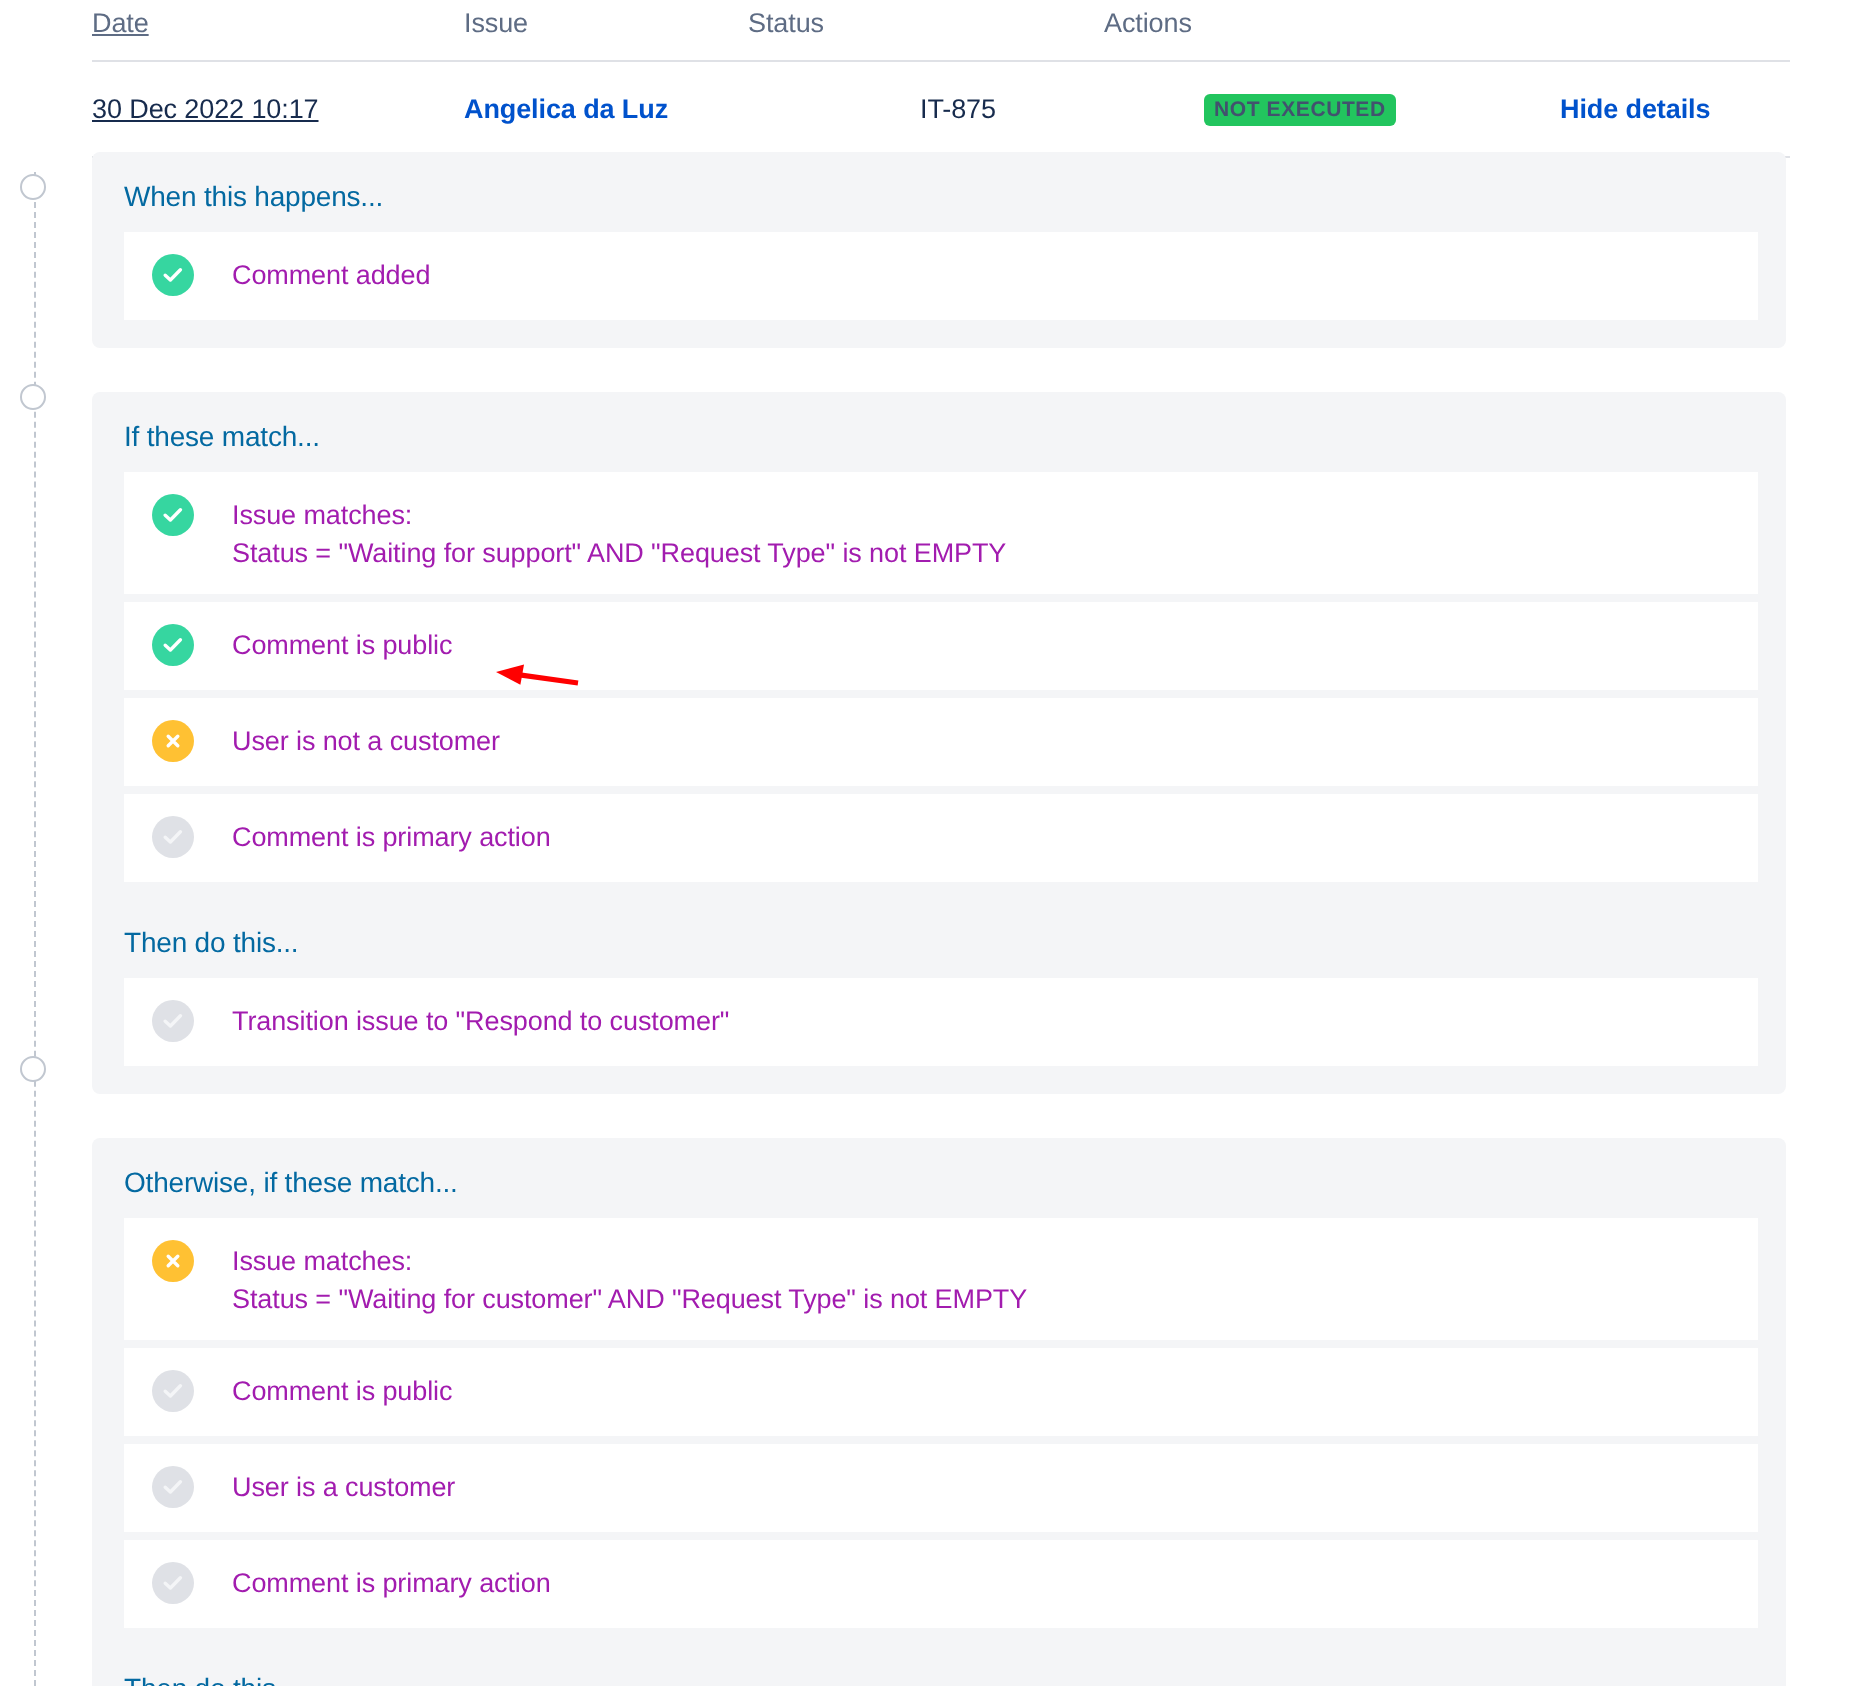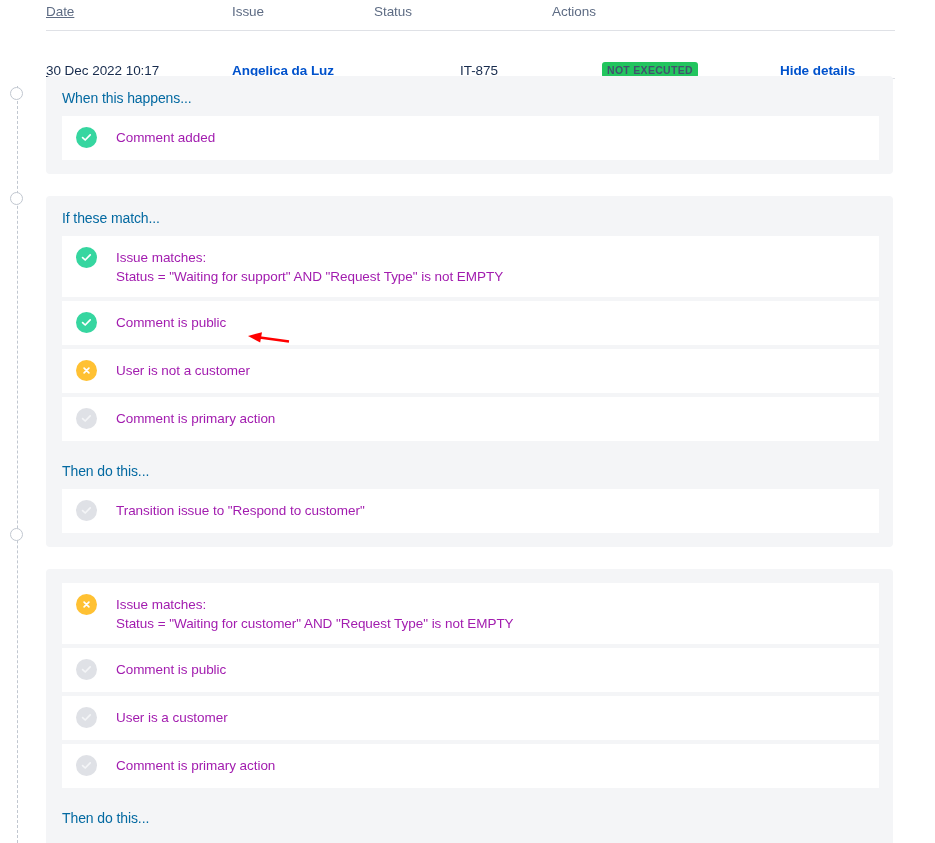--- a/index.html
+++ b/index.html
@@ -44,21 +44,21 @@
   .log-divider {
     height: 1px;
     background: #DFE1E6;
     margin-top: 4px;
     margin-left: 0px;
     margin-right: 0px;
   }
 
   .log-data-row {
     display: flex;
-    align-items: flex-end;
+    align-items: center;
     height: 47px;
   }
   .log-data-row .cell {
     font-size: 13.5px;
     color: #172B4D;
     letter-spacing: -0.05px;
   }
   .link {
     color: #0052CC;
     font-weight: 700;
@@ -320,20 +320,21 @@
           </div>
         </div>
         <div class="rule-text">
           <span>Transition issue to "Respond to customer"</span>
         </div>
       </div>
     </div>
   </div>
 
   <div class="panel">
+    <div class="panel-title">Otherwise, if these match...</div>
     <div class="row-list">
 
       <div class="rule-row">
         <div class="icon-wrap">
           <div class="status-icon fail">
             <svg width="11" height="11" viewBox="0 0 11 11" fill="none" aria-hidden="true">
               <path d="M3.1 3.1 L7.9 7.9 M7.9 3.1 L3.1 7.9" stroke="#ffffff" stroke-width="1.7" stroke-linecap="round"></path>
             </svg>
           </div>
         </div>

